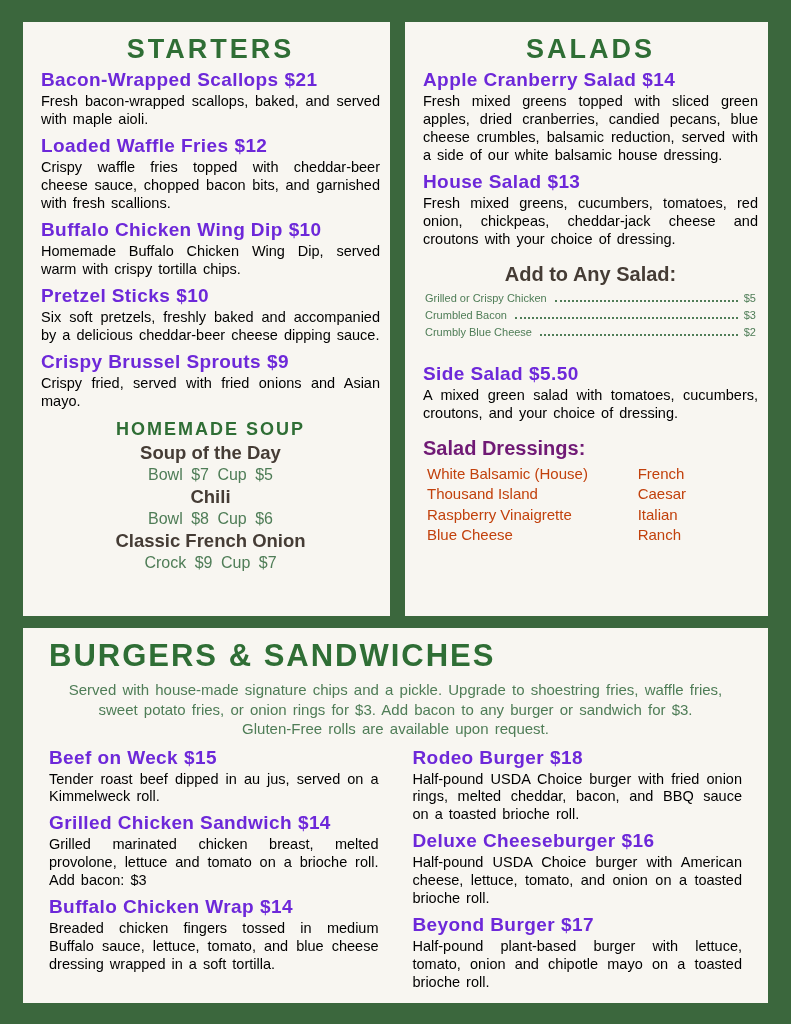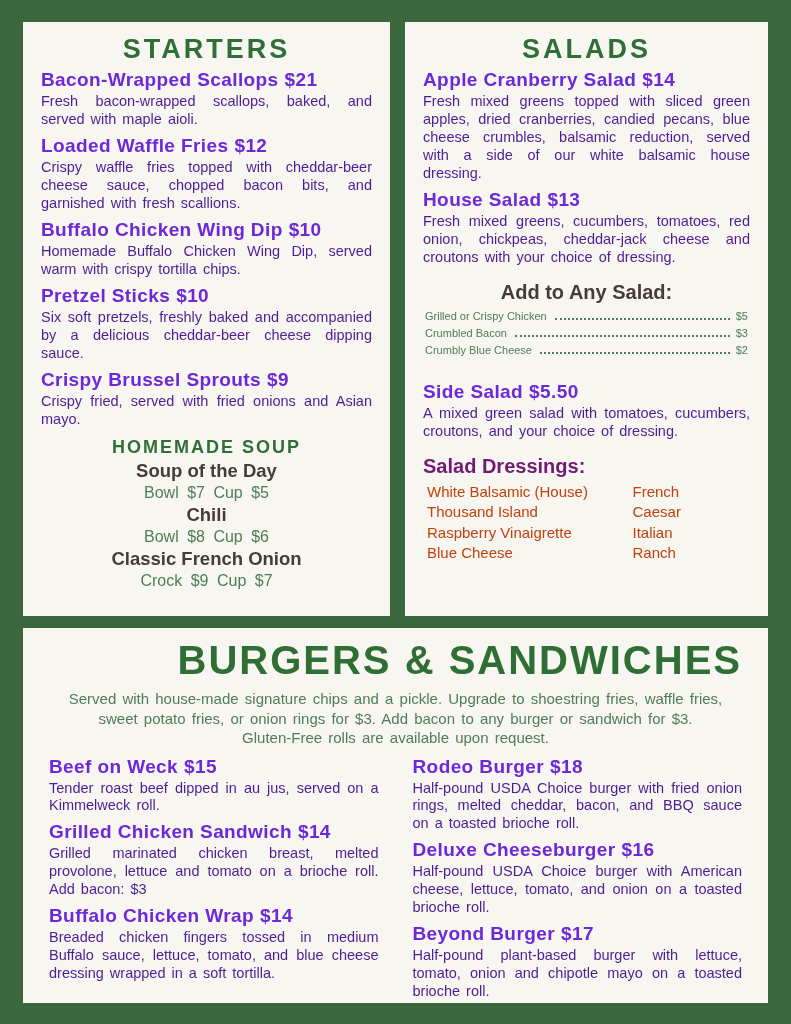--- a/index.html
+++ b/index.html
@@ -15,21 +15,21 @@
     box-sizing:border-box;
     padding:22px 23px 21px 23px;
     display:grid;
     grid-template-columns:367px 1fr;
     grid-template-rows:594px 1fr;
     gap:12px 15px;
   }
   .panel{
     background:#f8f6f1;
     box-sizing:border-box;
-    padding:10px 18px 8px 18px;
+    padding:10px 10px 8px 18px;
     overflow:hidden;
   }
   .panel-bottom{
     grid-column:1 / span 2;
     padding:8px 26px 6px 26px;
   }
   .sec-heading{
     text-align:center;
     color:#2f6e35;
     font-weight:bold;
@@ -40,21 +40,21 @@
   .item{margin-bottom:4px;}
   .item-title{
     color:#6d28d9;
     font-weight:bold;
     font-size:19px;
     letter-spacing:.4px;
     margin:4px 0 2px 0;
   }
   .item-title .price{margin-left:6px;}
   .item-desc{
-    color:#4c1d95;
+    color:#000000;
     font-size:14.5px;
     line-height:1.24;
     text-align:justify;
     word-spacing:2px;
     margin:0 0 6px 0;
   }
   
   .soup-heading{
     text-align:center;color:#2f6e35;font-weight:bold;
     font-size:18px;letter-spacing:2px;margin:8px 0 2px 0;
@@ -89,22 +89,22 @@
     margin:14px 0 4px 0;
   }
   .dressings-grid{
     display:grid;grid-template-columns:1.75fr 1fr;
     color:#c2410c;font-size:15px;line-height:1.3;
     padding-left:4px;
   }
   .dressing-col div{margin-bottom:1px;}
   
   .burgers-heading{
-    text-align:right;color:#2f6e35;font-weight:bold;
-    font-size:40px;letter-spacing:2px;margin:2px 0 6px 0;
+    text-align:left;color:#2f6e35;font-weight:bold;
+    font-size:31px;letter-spacing:2px;margin:2px 0 6px 0;
   }
   .intro{
     text-align:center;color:#4f7d57;font-size:15px;
     line-height:1.3;word-spacing:2px;margin-bottom:4px;
   }
   .burger-cols{
     display:grid;grid-template-columns:1fr 1fr;gap:0 34px;
     margin-top:2px;
   }
 </style>

